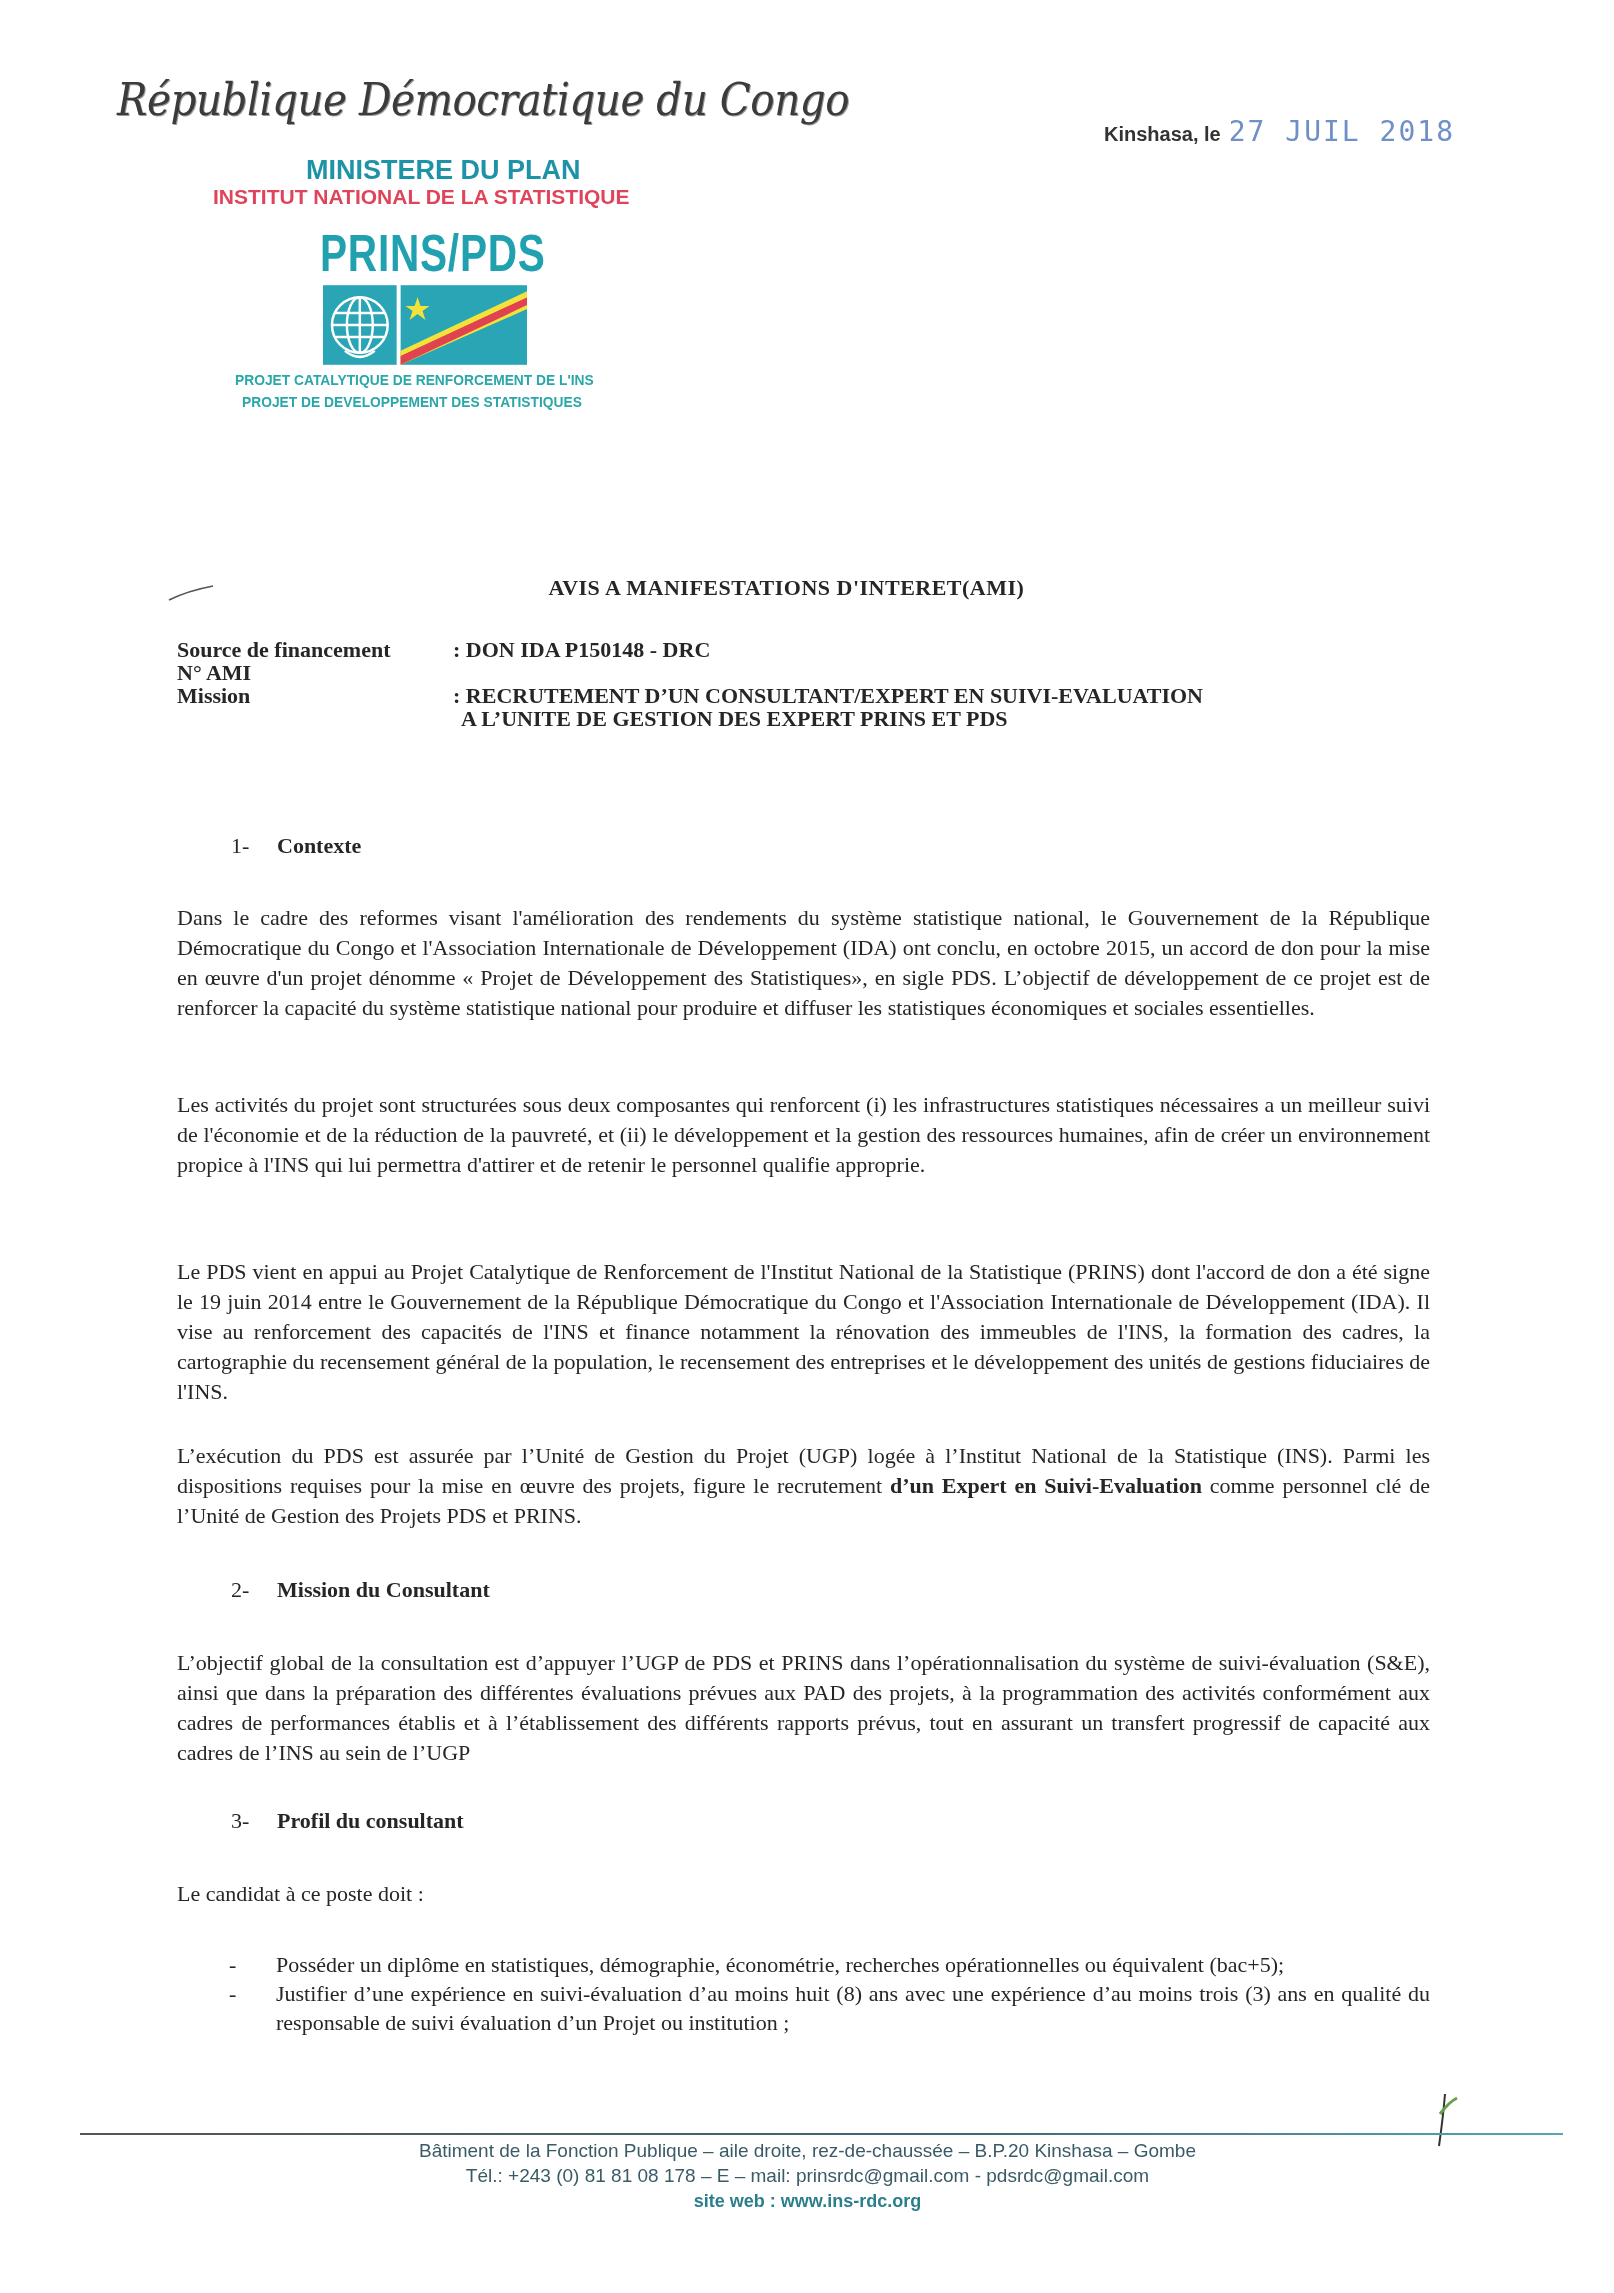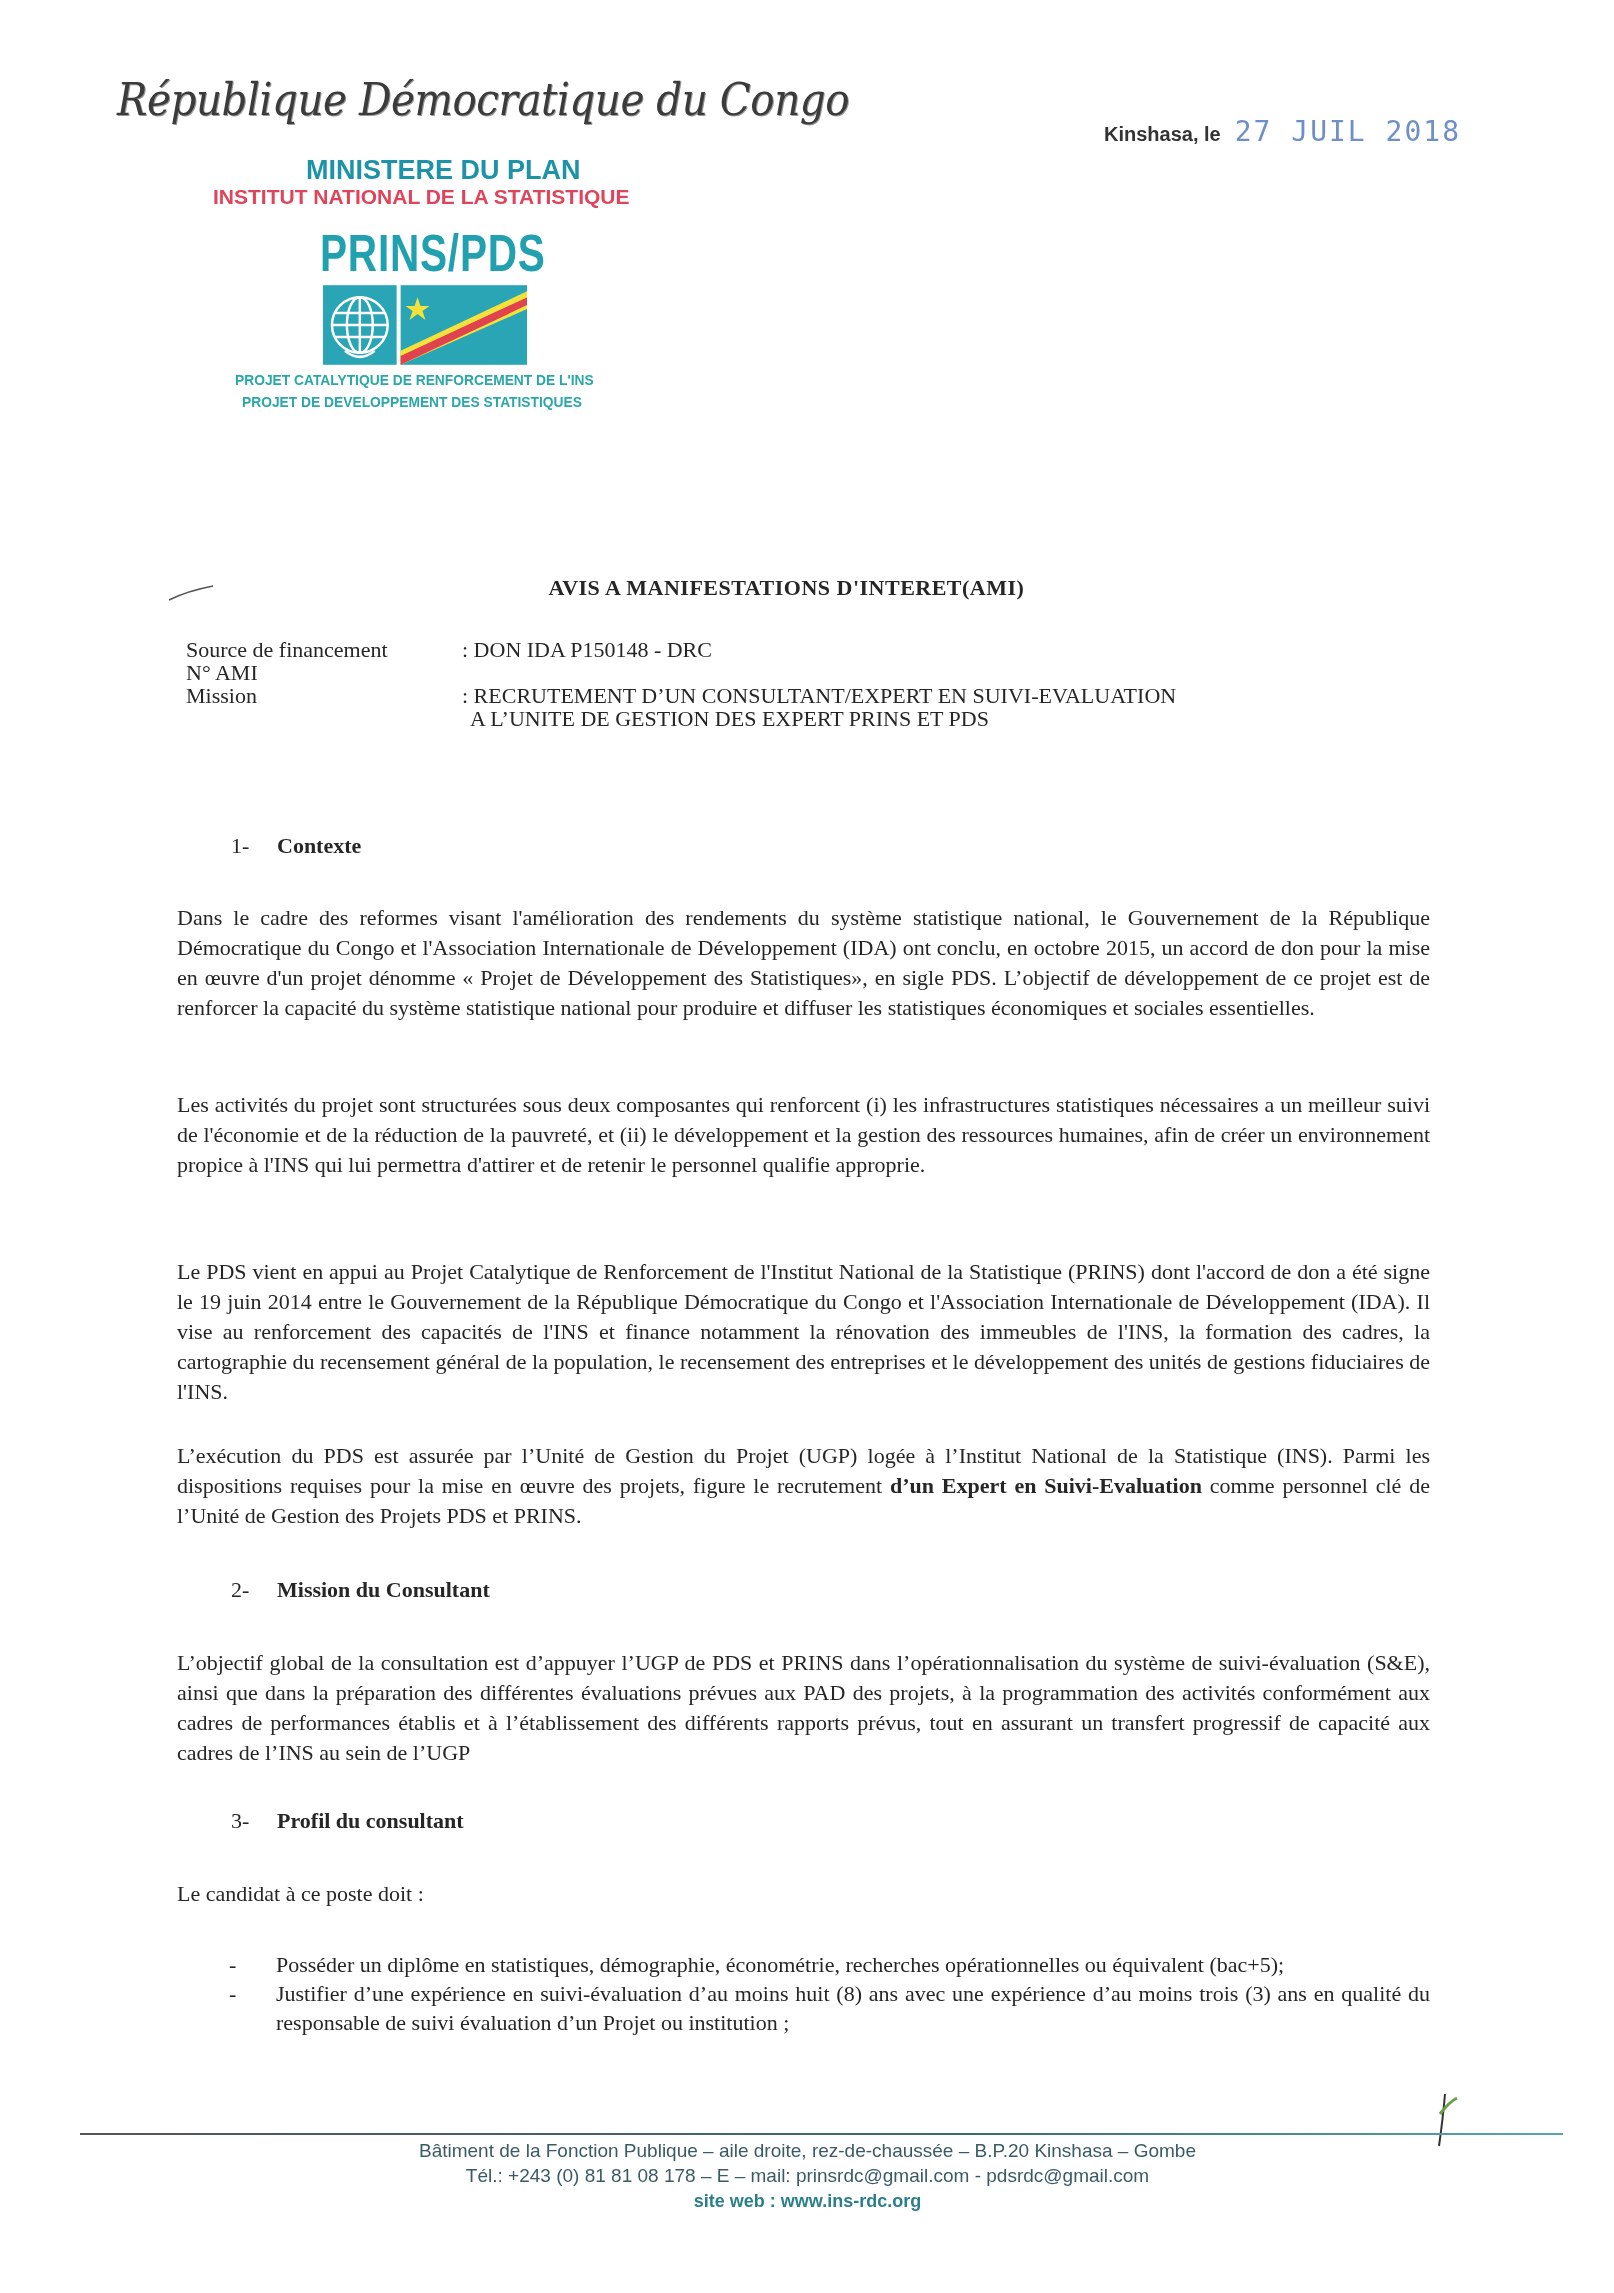--- a/index.html
+++ b/index.html
@@ -19,29 +19,29 @@
      font-size: 52px; color: #21a0b0; white-space: nowrap; transform: scaleX(0.78); transform-origin: left top;
      letter-spacing: 1px; }
   .logo-box { left: 323px; top: 285px; width: 204px; height: 80px; }
   .proj1 { left: 235px; top: 371px; font-family: "Liberation Sans", sans-serif; font-weight: bold;
      font-size: 15px; color: #2aa7a9; white-space: nowrap; transform: scaleX(0.92); transform-origin: left top; }
   .proj2 { left: 242px; top: 393px; font-family: "Liberation Sans", sans-serif; font-weight: bold;
      font-size: 15px; color: #2aa7a9; white-space: nowrap; transform: scaleX(0.92); transform-origin: left top; }
 
   .place-date { left: 1104px; top: 115px; white-space: nowrap; }
   .place { font-family: "Liberation Sans", sans-serif; font-weight: bold; font-size: 20px; color: #333; }
-  .stamp { font-family: "DejaVu Sans Mono", monospace; font-size: 28px; color: #6f8fc8; margin-left: 10px;
+  .stamp { font-family: "DejaVu Sans Mono", monospace; font-size: 28px; color: #6f8fc8; margin-left: 4px;
      letter-spacing: 2px; }
 
   .pen-stroke { left: 167px; top: 583px; width: 50px; height: 20px; }
 
   
   .ami-title { left: 0; width: 1573px; top: 575px; text-align: center; font-size: 22px; font-weight: bold;
      letter-spacing: 0.5px; }
-  .meta { left: 177px; top: 638px; font-size: 22px; font-weight: normal; margin-left: 9px; }
+  .meta { left: 177px; top: 638px; font-size: 22px; font-weight: bold; }
   .meta-row { display: flex; line-height: 23px; }
   .meta-label { width: 276px; }
   .meta-value { width: 995px; }
 
   
   .section-head { font-size: 22px; font-weight: bold; white-space: nowrap; }
   .section-head .num { display: inline-block; width: 46px; font-weight: normal; }
   .para { left: 177px; width: 1253px; font-size: 22px; line-height: 30px; text-align: justify; }
   .para b { font-weight: bold; }
   .bullets { left: 229px; width: 1201px; font-size: 22px; line-height: 29px; }

